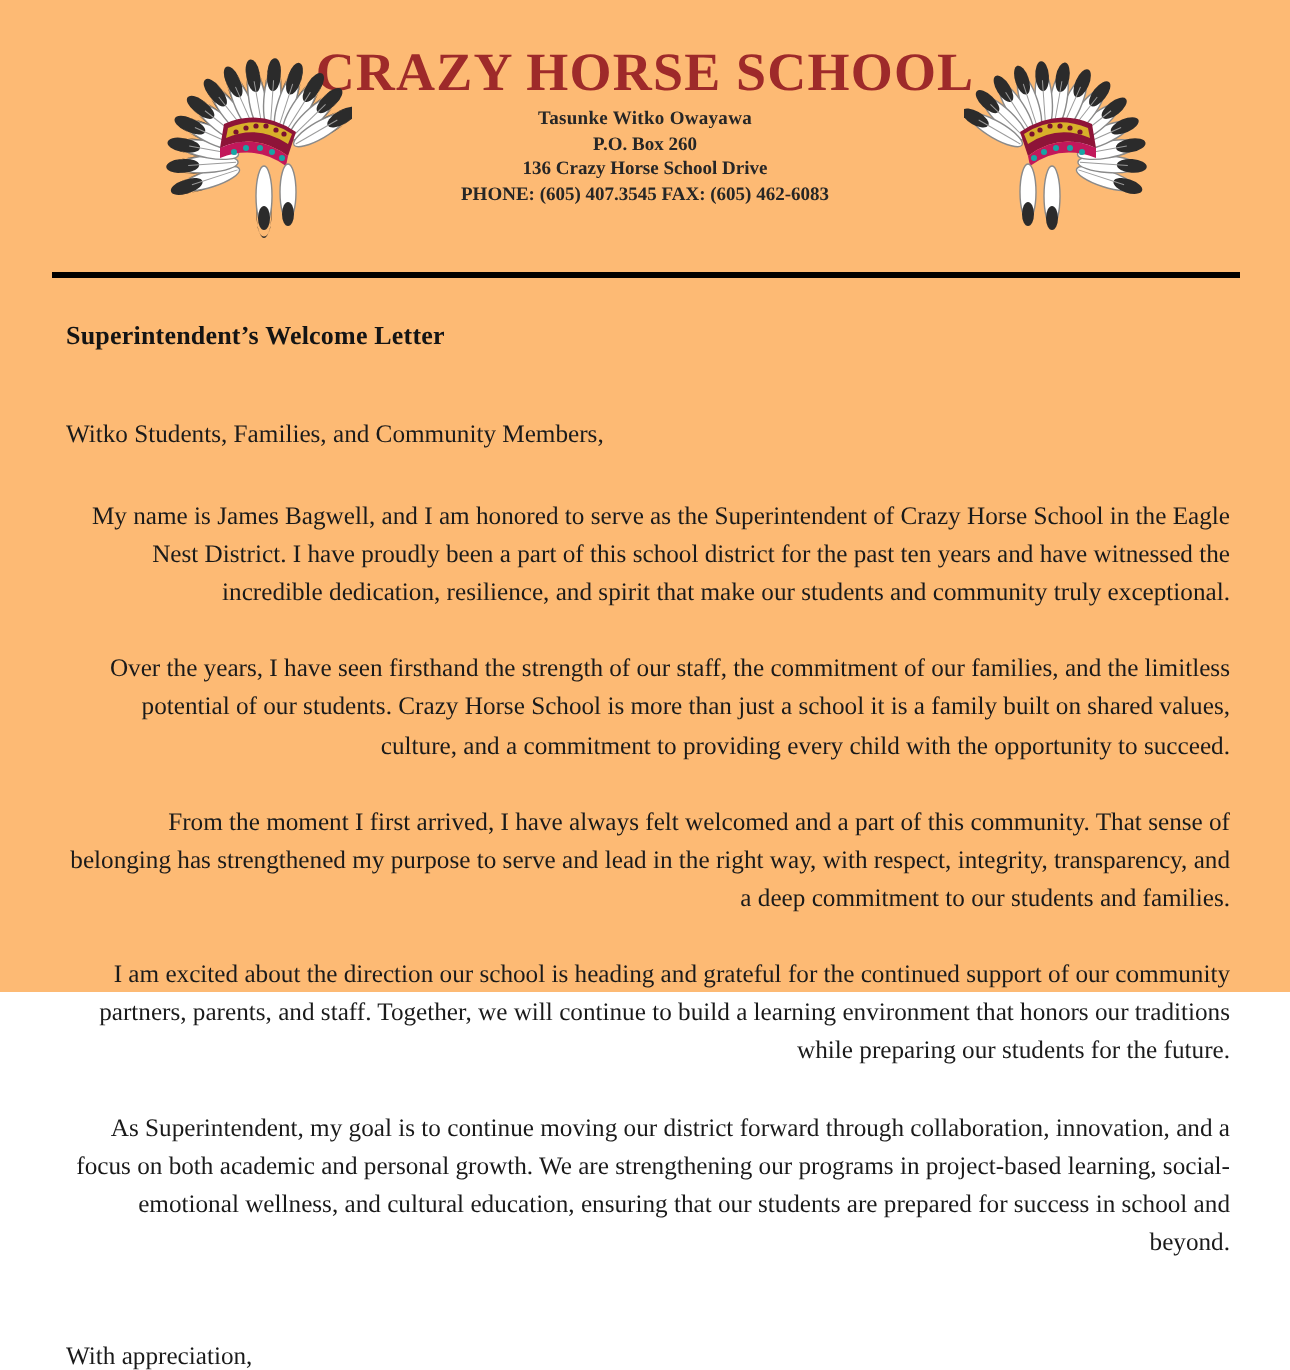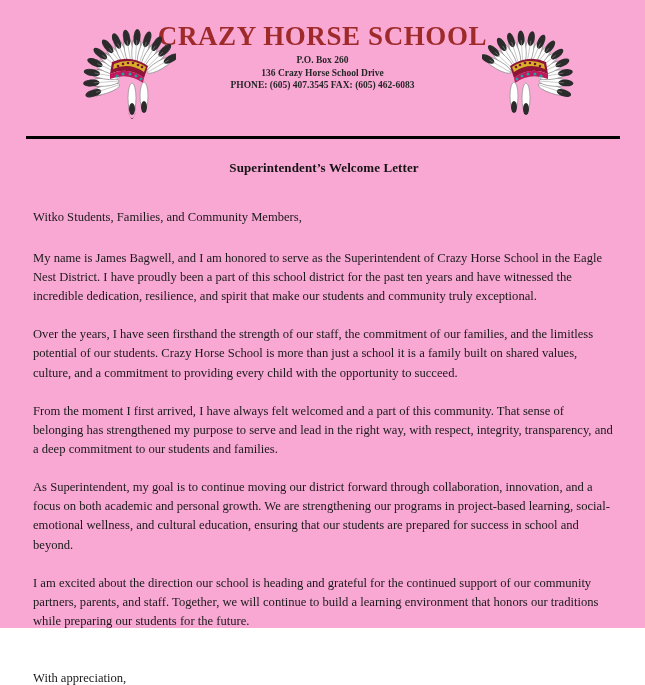--- a/index.html
+++ b/index.html
@@ -11,23 +11,23 @@
     width: 645px;
     height: 685px;
     font-family: "Liberation Serif", "DejaVu Serif", serif;
     color: #1a1a1a;
     overflow: hidden;
     position: relative;
   }
 
   .page {
     width: 645px;
-    height: 628px;
+    height: 496px;
     position: relative;
-    background: #f9a8d4;
+    background: #fdba74;
   }
 
   
   .letterhead {
     position: relative;
     height: 120px;
     padding-top: 22px;
     box-sizing: border-box;
   }
 
@@ -78,39 +78,38 @@
 
   
   .letter {
     position: absolute;
     left: 33px;
     top: 160px;
     width: 582px;
   }
 
   .letter-title {
-    text-align: center;
     font-size: 13px;
     font-weight: bold;
     color: #141414;
     margin: 0 0 32px 0;
     letter-spacing: 0.1px;
   }
 
   .salutation {
     font-size: 12.6px;
     line-height: 1.5;
     margin: 0 0 22px 0;
   }
 
   .para {
     font-size: 12.6px;
     line-height: 1.52;
     margin: 0 0 19px 0;
-    text-align: left;
+    text-align: right;
   }
 
   .closing {
     margin-top: 38px;
     font-size: 12.6px;
     line-height: 1.52;
   }
   .closing div { white-space: nowrap; }
 </style>
 </head>
@@ -198,20 +197,21 @@
             <ellipse cx="-2" cy="29" rx="3" ry="6" fill="#2b2b2b"></ellipse>
             <ellipse cx="10" cy="16" rx="4" ry="14" fill="#ffffff" stroke="#8a8a8a" stroke-width="0.7"></ellipse>
             <ellipse cx="10" cy="27" rx="3" ry="6" fill="#2b2b2b"></ellipse>
           </g>
         </g>
       </svg>
     </div>
 
     <div class="school-title-block">
       <div class="school-name">CRAZY HORSE SCHOOL</div>
+      <div class="school-sub tagline">Tasunke Witko Owayawa</div>
       <div class="school-sub">P.O. Box 260</div>
       <div class="school-sub">136 Crazy Horse School Drive</div>
       <div class="school-sub">PHONE: (605) 407.3545    FAX: (605) 462-6083</div>
     </div>
 
     <div class="headdress right">
       <svg viewBox="0 0 104 104" width="104" height="104" aria-hidden="true">
         <defs>
           <g id="featherR">
             <ellipse cx="0" cy="-30" rx="4.2" ry="15" fill="#ffffff" stroke="#8a8a8a" stroke-width="0.7"></ellipse>
@@ -294,22 +294,22 @@
 
   <div class="letter">
 
     <div class="letter-title">Superintendent’s Welcome Letter</div>
 
     <p class="salutation">Witko Students, Families, and Community Members,</p>
 
     <p class="para">My name is James Bagwell, and I am honored to serve as the Superintendent of Crazy Horse School in the Eagle Nest District. I have proudly been a part of this school district for the past ten years and have witnessed the incredible dedication, resilience, and spirit that make our students and community truly exceptional.</p>
     <p class="para">Over the years, I have seen firsthand the strength of our staff, the commitment of our families, and the limitless potential of our students. Crazy Horse School is more than just a school it is a family built on shared values, culture, and a commitment to providing every child with the opportunity to succeed.</p>
     <p class="para">From the moment I first arrived, I have always felt welcomed and a part of this community. That sense of belonging has strengthened my purpose to serve and lead in the right way, with respect, integrity, transparency, and a deep commitment to our students and families.</p>
+    <p class="para">I am excited about the direction our school is heading and grateful for the continued support of our community partners, parents, and staff. Together, we will continue to build a learning environment that honors our traditions while preparing our students for the future.</p>
     <p class="para">As Superintendent, my goal is to continue moving our district forward through collaboration, innovation, and a focus on both academic and personal growth. We are strengthening our programs in project-based learning, social-emotional wellness, and cultural education, ensuring that our students are prepared for success in school and beyond.</p>
-    <p class="para">I am excited about the direction our school is heading and grateful for the continued support of our community partners, parents, and staff. Together, we will continue to build a learning environment that honors our traditions while preparing our students for the future.</p>
 
     <div class="closing">
       <div>With appreciation,</div>
 
     </div>
 
   </div>
 </div>
 
 </body></html>

